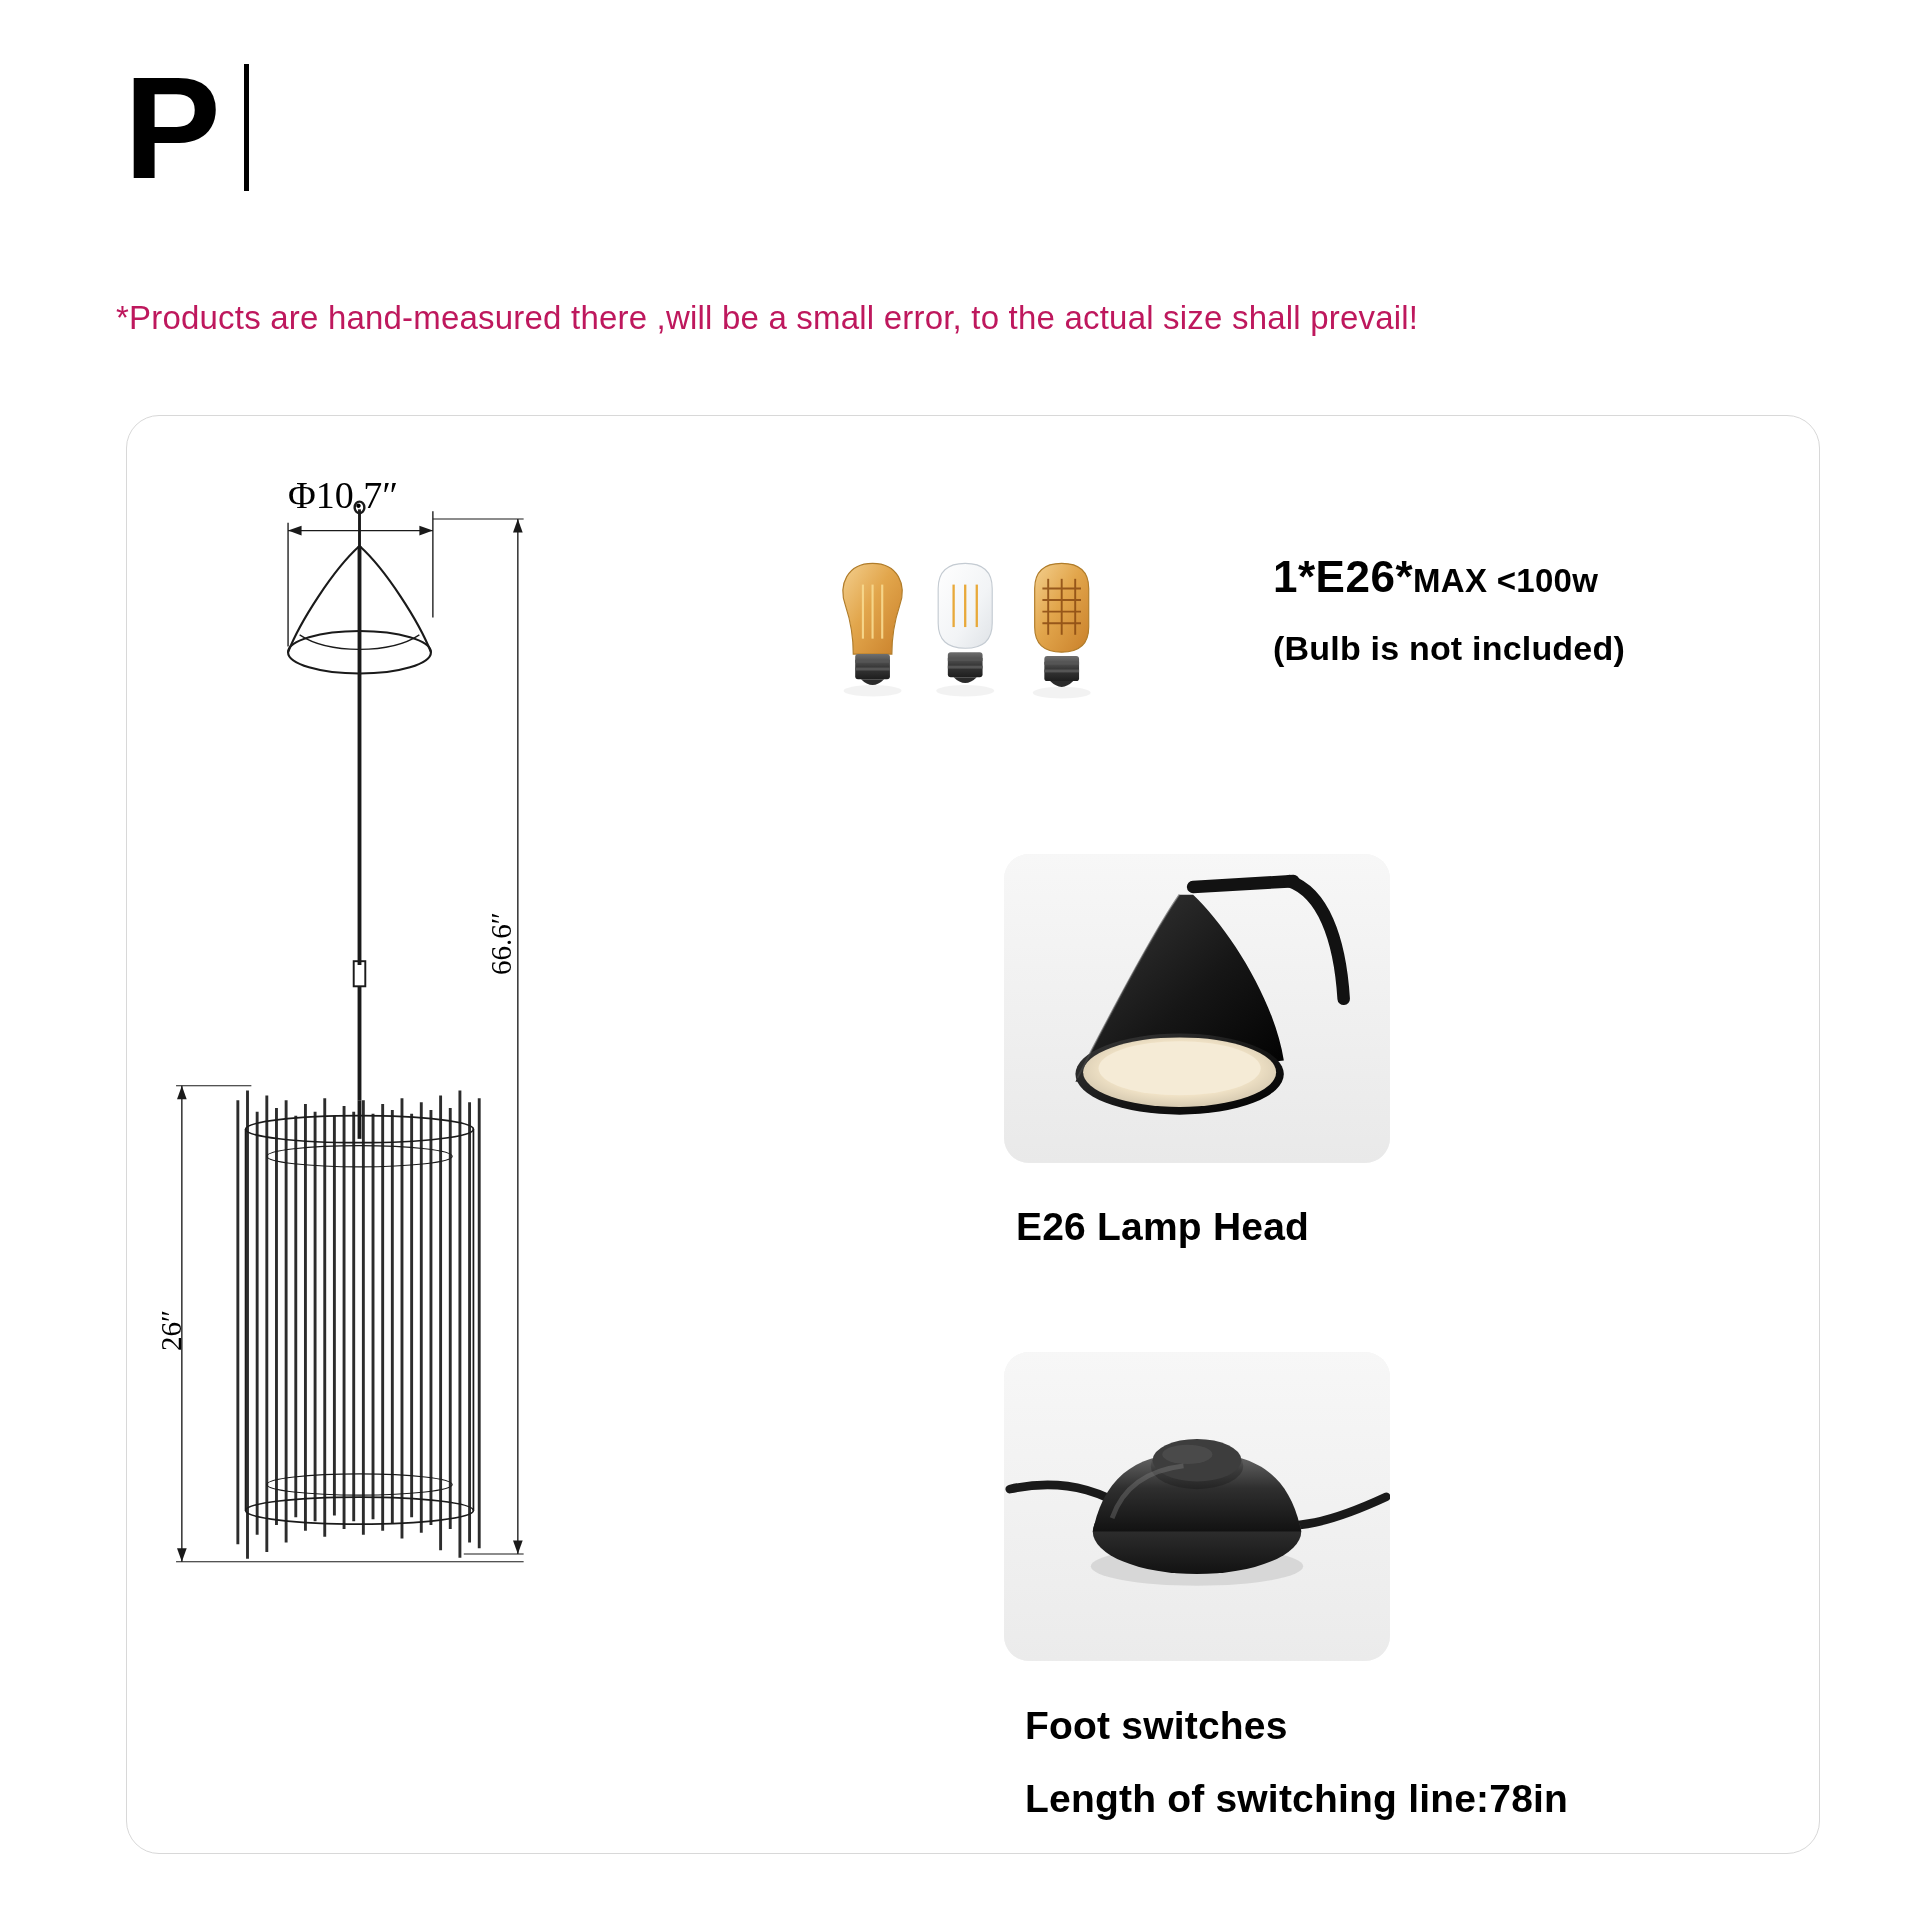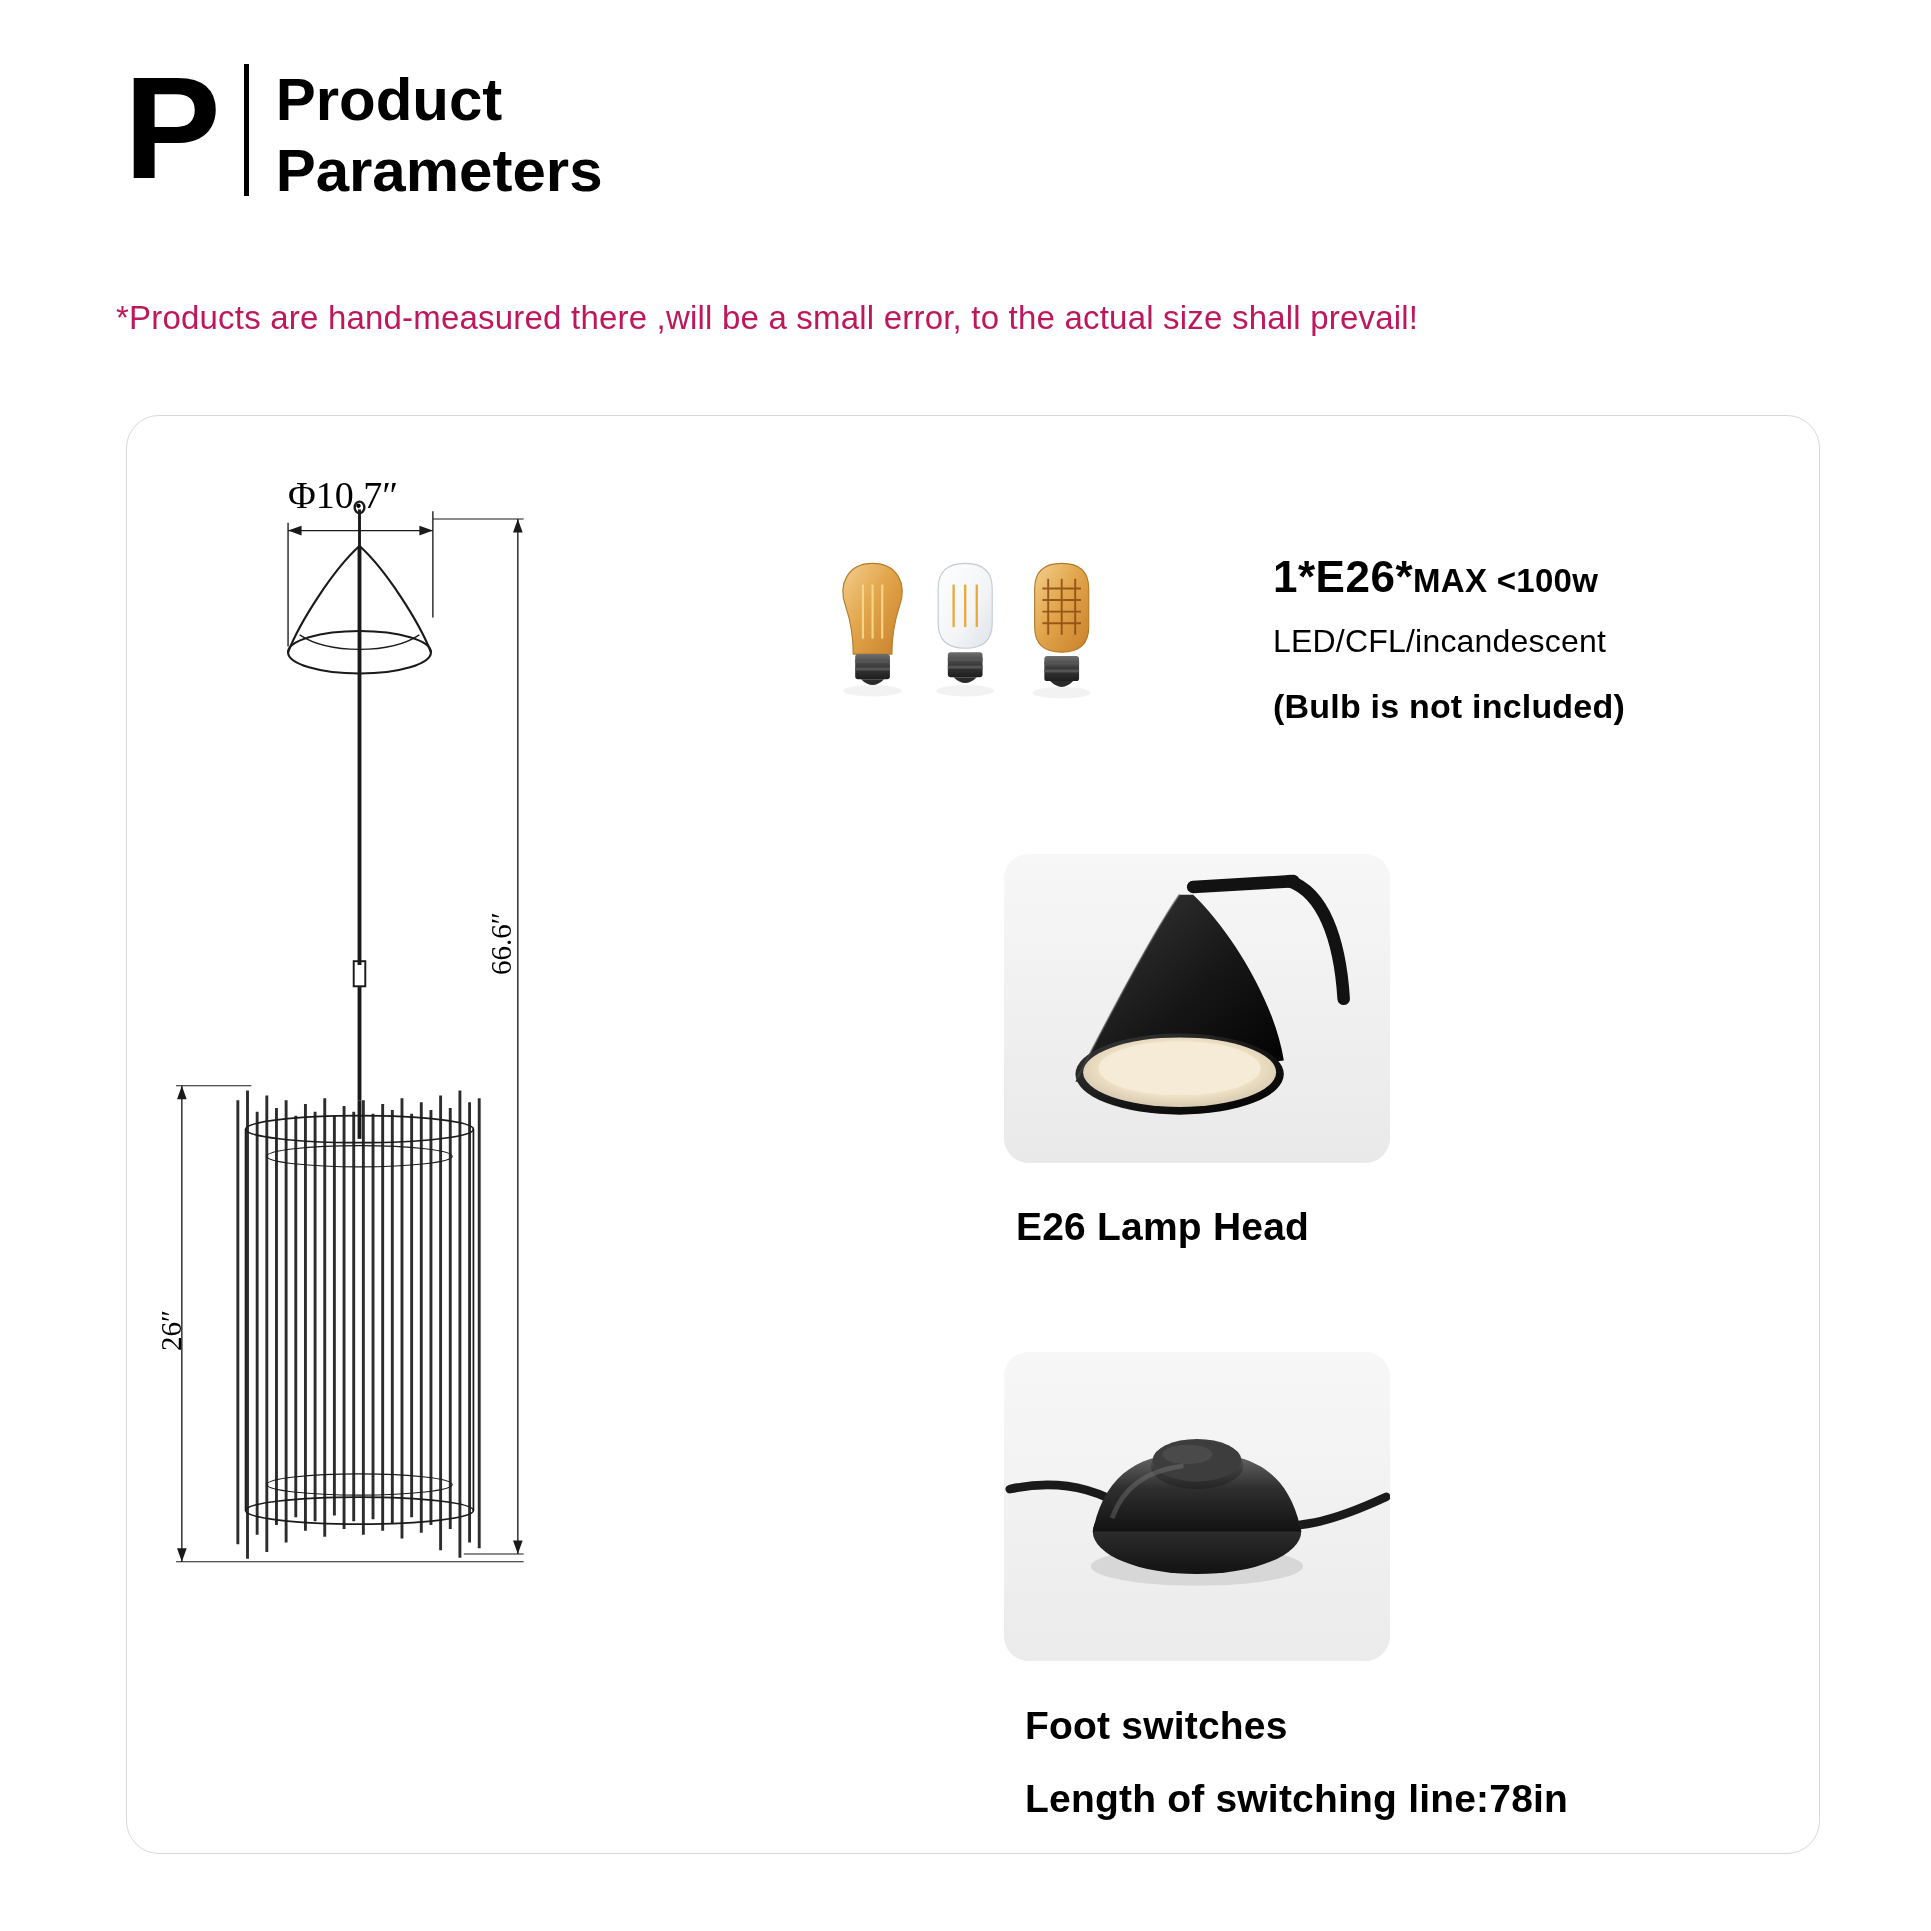--- a/index.html
+++ b/index.html
@@ -150,22 +150,20 @@
   .dim-text {
     font-family: "Liberation Serif", serif;
   }
 </style>
 </head>
 <body>
 
 <div class="header">
   <div class="header-letter">P</div>
   <div class="header-rule"></div>
-  <div class="header-title">Product
-Parameters</div>
 </div>
 
 <div class="note">*Products are hand-measured there ,will be a small error, to the actual size shall prevail!</div>
 
 <div class="panel"></div>
 
 <div class="drawing">
   <svg width="541" height="1371" viewBox="0 0 560 1420">
     <g stroke="#1a1a1a" fill="none" stroke-width="2">
 
@@ -316,21 +314,20 @@
       <path d="M24 140 q12 12 24 0 z" fill="#2a2a2a"></path>
       <ellipse cx="36" cy="152" rx="30" ry="6" fill="#e8e8e8" opacity="0.55"></ellipse>
     </g>
   </svg>
 </div>
 
 <div class="spec">
   <div class="spec-line1">
     <span class="spec-e26">1*E26*</span><span class="spec-max">MAX &lt;100w</span>
   </div>
-  <div class="spec-line2">LED/CFL/incandescent</div>
   <div class="spec-line3">(Bulb is not included)</div>
 </div>
 
 <div class="photo-card" id="card-head">
   <svg width="386" height="309" viewBox="0 0 400 320">
     <defs>
       <linearGradient id="bgHead" x1="0" y1="0" x2="0" y2="1">
         <stop offset="0%" stop-color="#f7f7f7"></stop>
         <stop offset="100%" stop-color="#e9e9e9"></stop>
       </linearGradient>

